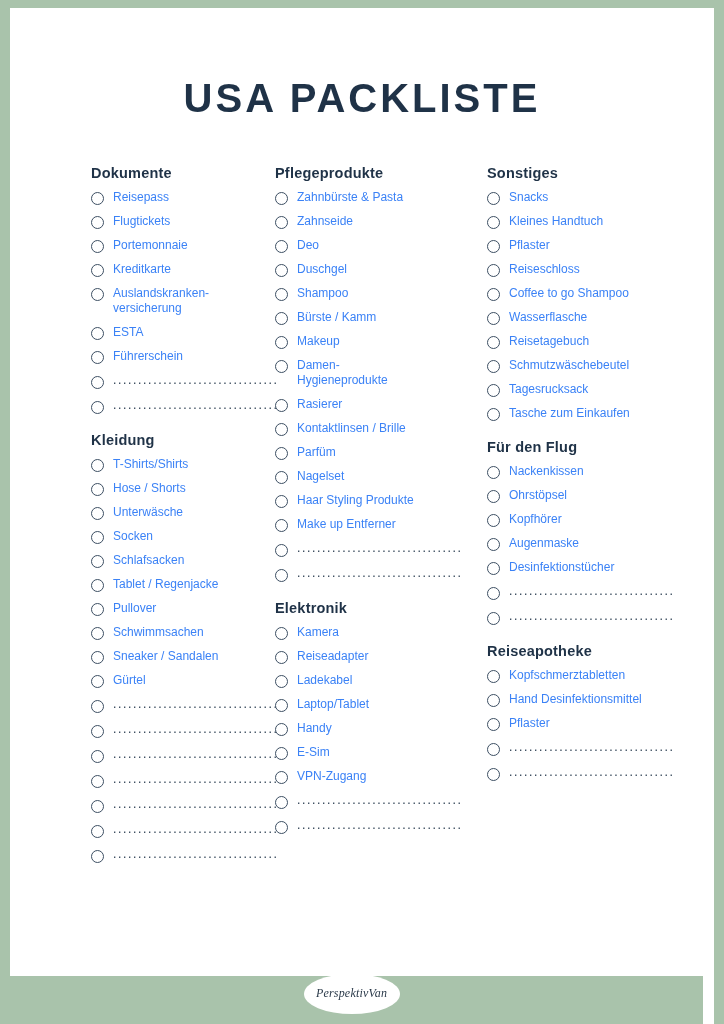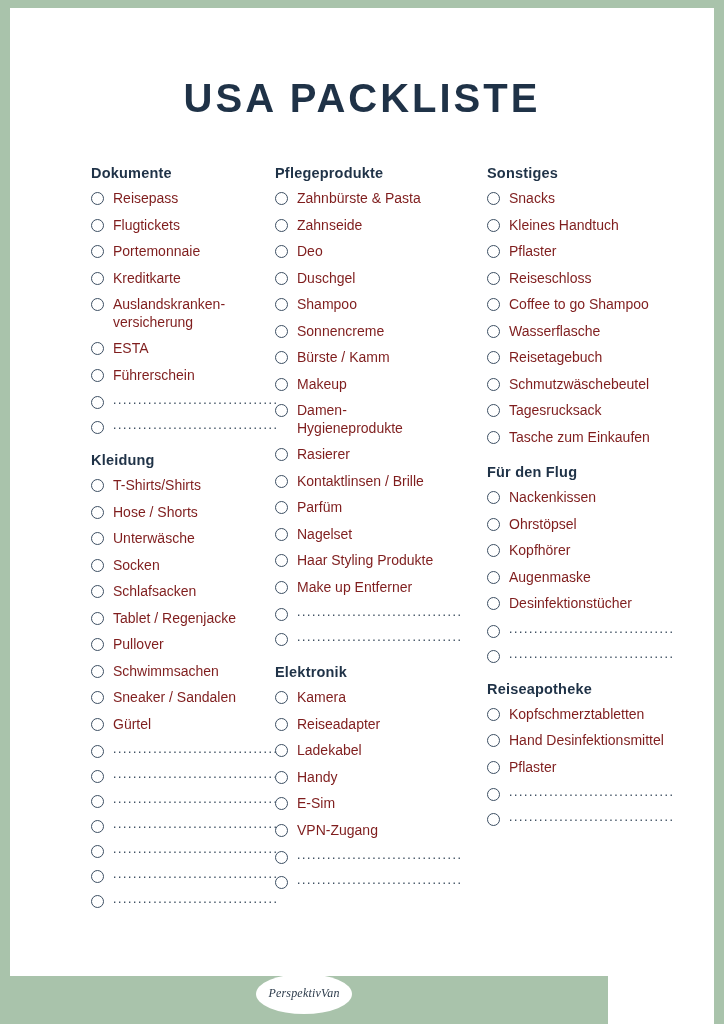--- a/index.html
+++ b/index.html
@@ -35,21 +35,21 @@
   }
   .edge-top {
     position: absolute;
     left: 0; top: 0;
     width: 724px; height: 8px;
     background: #a9c3ab;
   }
   .footer-band {
     position: absolute;
     left: 0; bottom: 0;
-    width: 608px; height: 48px;
+    width: 703px; height: 48px;
     background: #a9c3ab;
     display: flex;
     align-items: center;
     justify-content: center;
   }
   .footer-logo {
     background: #ffffff;
     border-radius: 50%;
     width: 96px;
     height: 40px;
@@ -123,22 +123,22 @@
     flex: 0 0 auto;
     width: 11px;
     height: 11px;
     border: 1.2px solid #3d4f63;
     border-radius: 50%;
     margin-top: 2px;
     margin-right: 9px;
     background: #fff;
   }
   li.item .label {
-    font-size: 14px;
-    color: #7f1d1d;
+    font-size: 12px;
+    color: #3b82f6;
   }
   li.item .dots {
     font-size: 12.3px;
     color: #26394d;
     letter-spacing: 1.6px;
   }
   li.item.blank .circle { margin-top: 3px; }
   .indent-block { margin-left: 8px; }
 </style>
 </head>
@@ -287,24 +287,20 @@
             <li class="item">
               <span class="circle"></span>
               <span class="label">Duschgel</span>
             </li>
             <li class="item">
               <span class="circle"></span>
               <span class="label">Shampoo</span>
             </li>
             <li class="item">
               <span class="circle"></span>
-              <span class="label">Sonnencreme</span>
-            </li>
-            <li class="item">
-              <span class="circle"></span>
               <span class="label">Bürste / Kamm</span>
             </li>
             <li class="item">
               <span class="circle"></span>
               <span class="label">Makeup</span>
             </li>
             <li class="item">
               <span class="circle"></span>
               <span class="label">Damen-<br>Hygieneprodukte</span>
             </li>
@@ -349,20 +345,24 @@
               <span class="circle"></span>
               <span class="label">Kamera</span>
             </li>
             <li class="item">
               <span class="circle"></span>
               <span class="label">Reiseadapter</span>
             </li>
             <li class="item">
               <span class="circle"></span>
               <span class="label">Ladekabel</span>
+            </li>
+            <li class="item">
+              <span class="circle"></span>
+              <span class="label">Laptop/Tablet</span>
             </li>
             <li class="item">
               <span class="circle"></span>
               <span class="label">Handy</span>
             </li>
             <li class="item">
               <span class="circle"></span>
               <span class="label">E-Sim</span>
             </li>
             <li class="item">

